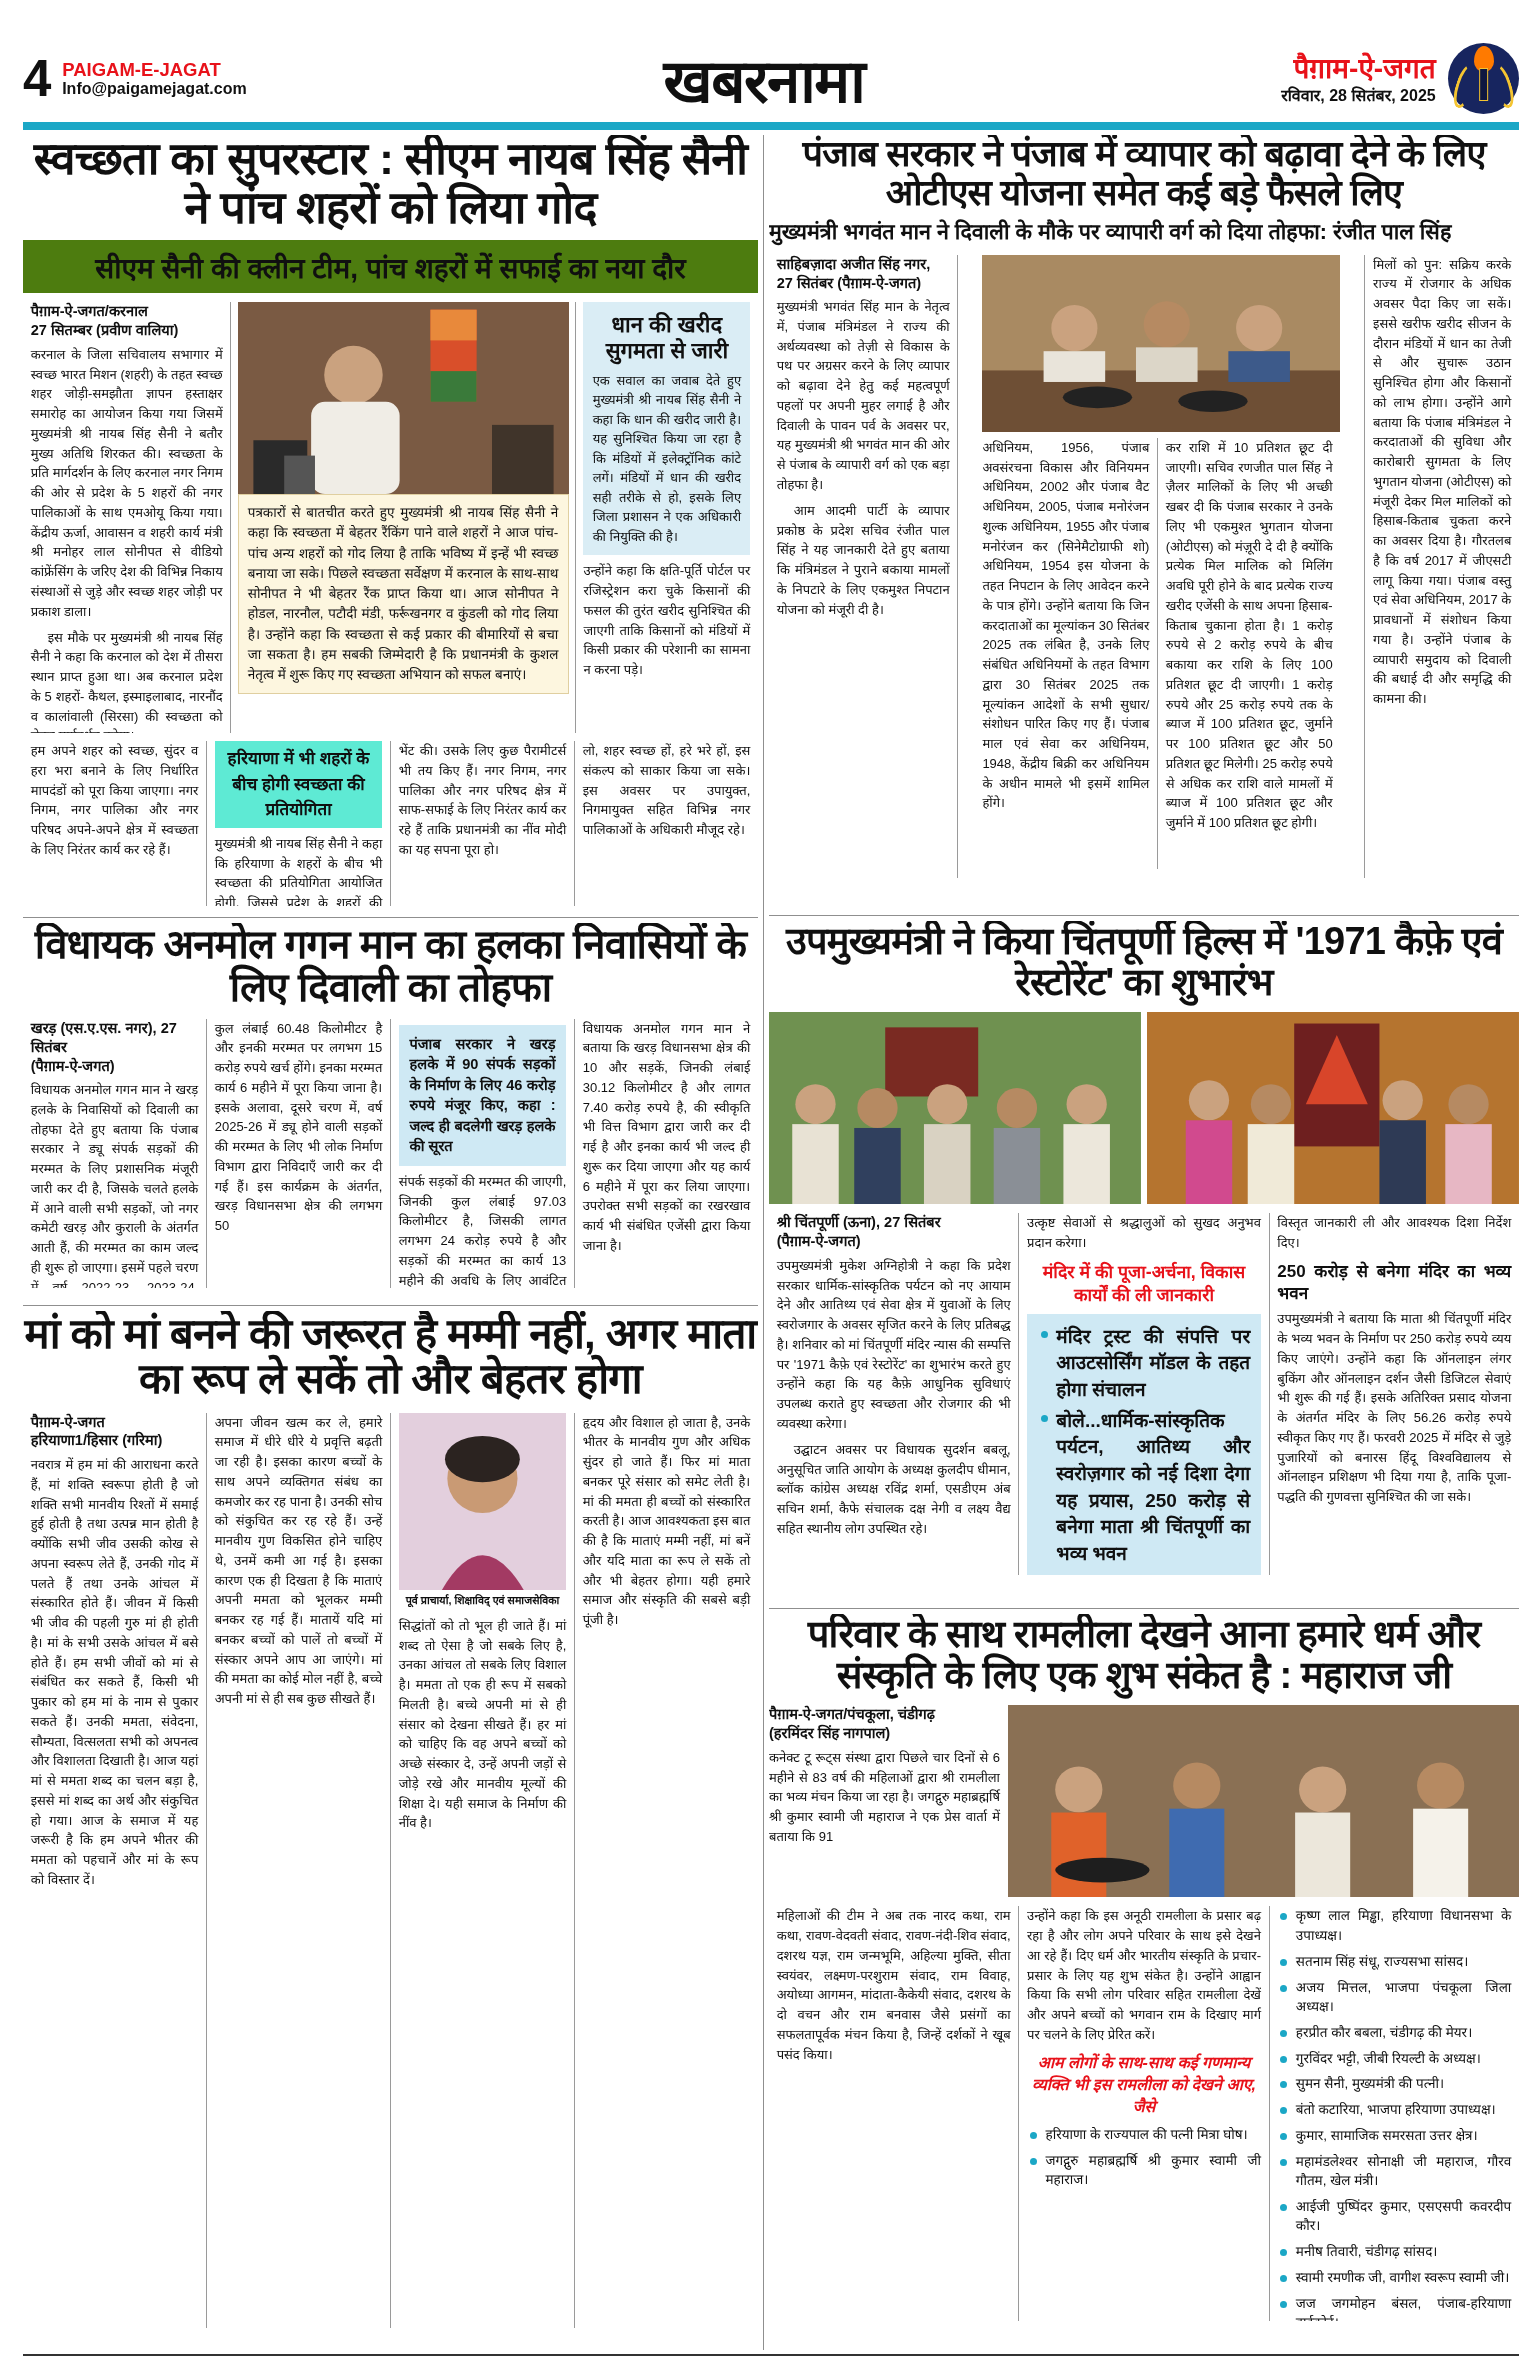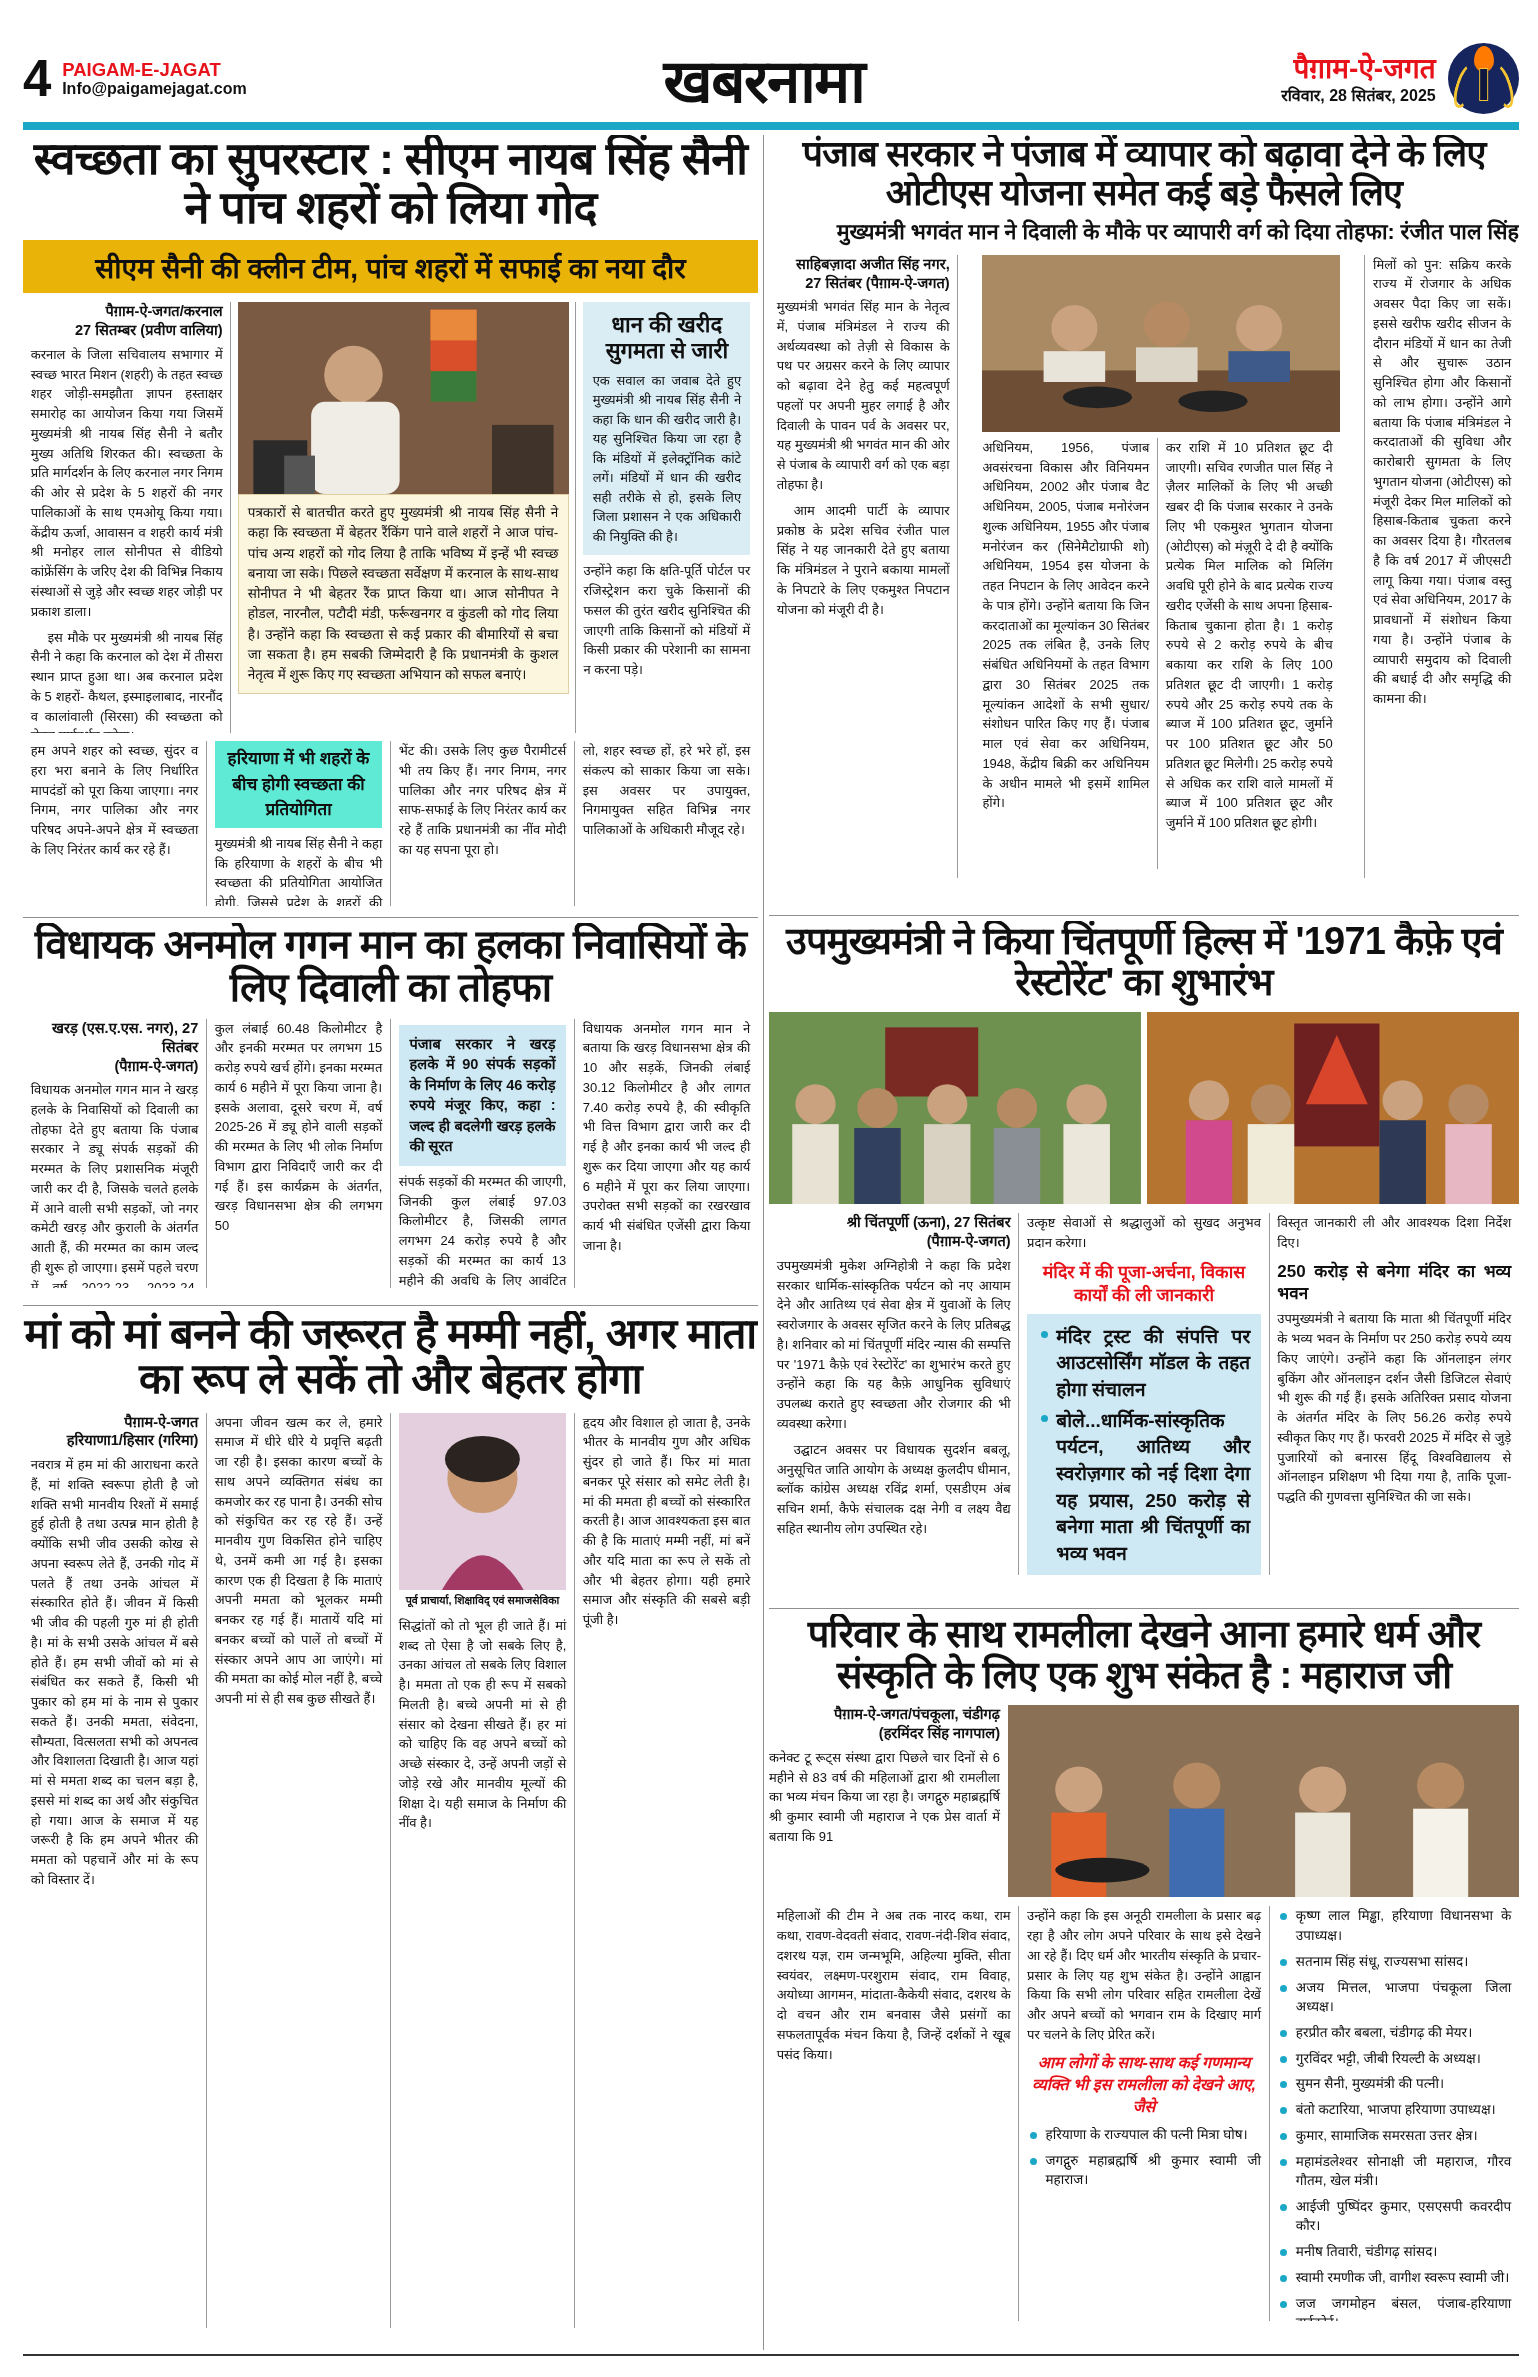--- a/index.html
+++ b/index.html
@@ -20,27 +20,27 @@
   .logo{width:71px;height:71px;border-radius:50%;background:#17255f;position:relative;flex:0 0 auto;}
   .logo .flame{position:absolute;left:50%;top:3.1px;transform:translateX(-50%);width:20px;height:26px;background:#ff7a00;border-radius:50% 50% 50% 50%/60% 60% 40% 40%;}
   .logo .torch{position:absolute;left:50%;top:24.6px;transform:translateX(-50%);width:7.7px;height:31px;background:#0d1740;border:1.5px solid #f4c431;}
   .logo .wing{position:absolute;top:20px;width:12.3px;height:40px;border:3.1px solid #f4c431;border-radius:50%;border-right-color:transparent;border-top-color:transparent;}
   .logo .wing.l{left:7.7px;transform:rotate(18deg);}
   .logo .wing.r{right:7.7px;transform:rotate(-18deg) scaleX(-1);}
   .rule{position:absolute;left:23px;top:122px;width:1496px;height:7.7px;background:#1ba7c6;}
   
   .art{position:absolute;overflow:hidden;}
   .hl{font-weight:bold;text-align:center;letter-spacing:-0.8px;line-height:1.08;}
-  .byline{font-weight:bold;text-align:right;font-size:14.6px;line-height:1.3;margin-bottom:4.6px;}
+  .byline{font-weight:bold;text-align:left;font-size:14.6px;line-height:1.3;margin-bottom:4.6px;}
   .cols{display:flex;}
   .col{flex:1;min-width:0;font-size:13px;line-height:1.52;text-align:justify;overflow:hidden;padding:0 7.7px;}
   .col+.col{border-left:0.8px solid #9a9a9a;}
   .col p{margin:0 0 6.2px 0;text-indent:17px;}
   .col p.noind{text-indent:0;}
-  .kicker{background:#eab308;text-align:center;font-weight:bold;font-size:28px;padding:7.7px 4.6px;margin:7.7px 0 9.2px 0;}
+  .kicker{background:#4d7c0f;text-align:center;font-weight:bold;font-size:28px;padding:7.7px 4.6px;margin:7.7px 0 9.2px 0;}
   .photo{position:relative;overflow:hidden;background:linear-gradient(135deg,#8a6248 0%,#b08a63 35%,#6d4a38 70%,#3f2c22 100%);}
   .photo svg{position:absolute;inset:0;width:100%;height:100%;}
   .redbox-title{background:#c41318;color:#fff;font-weight:bold;text-align:center;font-size:23px;line-height:1.2;padding:7.7px 6.2px;}
   .redbox-body{background:#fdf6df;border:0.8px solid #e0cfa0;font-size:13.5px;line-height:1.5;text-align:justify;padding:7.7px 9.2px;}
   .bluebox{background:#daedf5;padding:9.2px 9.2px;}
   .bluebox .t{font-weight:bold;text-align:center;font-size:22px;line-height:1.2;margin-bottom:6.2px;}
   .bluebox .b{font-size:13px;line-height:1.5;text-align:justify;}
   .yellow{background:#5eead4;font-weight:bold;font-size:17px;padding:4.6px 6.2px;text-align:center;margin-bottom:6.2px;}
   .cyanbox{background:#cfe9f4;padding:9.2px 10.8px;font-weight:bold;font-size:15.4px;line-height:1.4;margin:6.2px 0;}
   .cyanbox ul,.vip-list ul{margin:0;padding-left:15.4px;list-style:none;}

